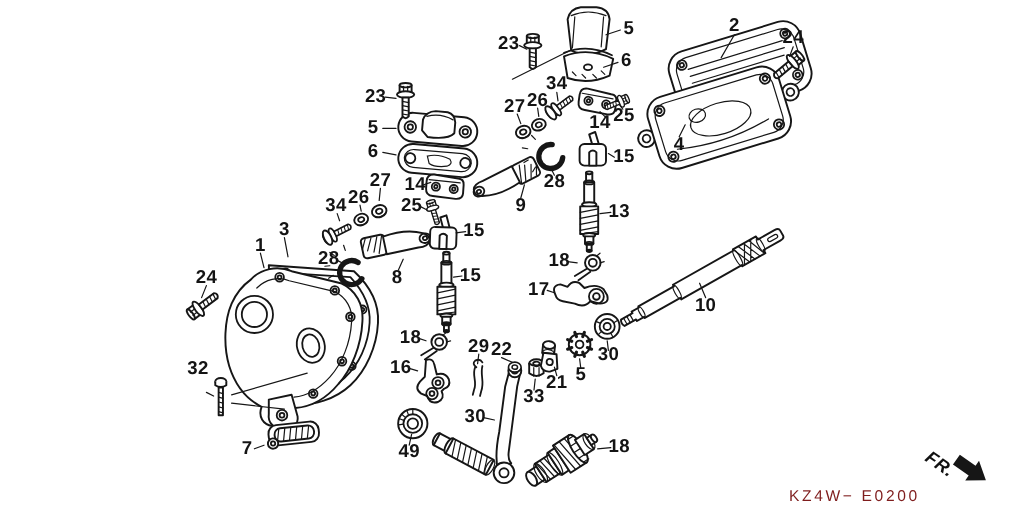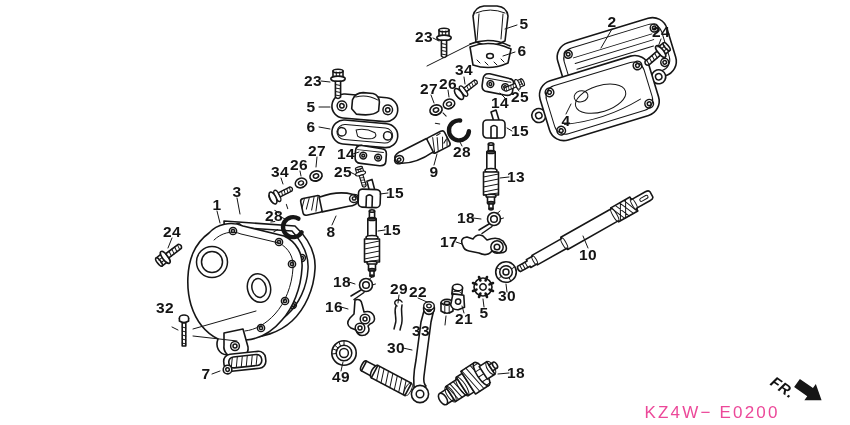--- a/index.html
+++ b/index.html
@@ -1,21 +1,21 @@
 <!DOCTYPE html>
 <html><head>
 <meta charset="utf-8">
 <style>
   html,body{margin:0;padding:0;background:#fff;}
   .stage{position:relative;width:850px;height:425px;background:#fff;overflow:hidden;
          font-family:"Liberation Sans",sans-serif;}
   .stage svg{position:absolute;left:0;top:0;}
   .lbl{position:absolute;transform:translate(-50%,-50%);font-weight:bold;
        font-size:15.5px;color:#141414;white-space:nowrap;letter-spacing:.3px;}
-  .code{position:absolute;transform:translate(-50%,-50%);font-size:17px;color:#ec4899;
+  .code{position:absolute;transform:translate(-50%,-50%);font-size:13px;color:#7f1d1d;
         letter-spacing:2.2px;}
   .fr{position:absolute;transform:translate(-50%,-50%) rotate(35deg);font-weight:bold;
       font-style:italic;font-size:15px;color:#111;letter-spacing:.5px;}
   .ln{stroke:#161616;stroke-width:1.5;fill:none;stroke-linecap:round;stroke-linejoin:round;}
   .fw{fill:#ffffff;stroke:#161616;stroke-width:1.6;stroke-linejoin:round;}
   .tn{stroke:#161616;stroke-width:1;fill:none;stroke-linecap:round;}
   .fb{fill:#161616;stroke:none;}
 </style>
 </head>
 <body>
@@ -417,21 +417,21 @@
 <div class="lbl" style="left:466px;top:218px">18</div>
 <div class="lbl" style="left:449px;top:242px">17</div>
 <div class="lbl" style="left:588px;top:255px">10</div>
 <div class="lbl" style="left:342px;top:282px">18</div>
 <div class="lbl" style="left:334px;top:307px">16</div>
 <div class="lbl" style="left:399px;top:289px">29</div>
 <div class="lbl" style="left:418px;top:292px">22</div>
 <div class="lbl" style="left:507px;top:296px">30</div>
 <div class="lbl" style="left:484px;top:313px">5</div>
 <div class="lbl" style="left:464px;top:319px">21</div>
-<div class="lbl" style="left:421px;top:331px">33</div>
+<div class="lbl" style="left:445px;top:331px">33</div>
 <div class="lbl" style="left:396px;top:348px">30</div>
 <div class="lbl" style="left:341px;top:377px">49</div>
 <div class="lbl" style="left:516px;top:373px">18</div>
 <div class="lbl" style="left:165px;top:308px">32</div>
 <div class="lbl" style="left:206px;top:374px">7</div>
 
 <div class="fr" style="left:783px;top:387px">FR.</div>
 <div class="code" style="left:712px;top:413px">KZ4W− E0200</div>
 
 </div>

